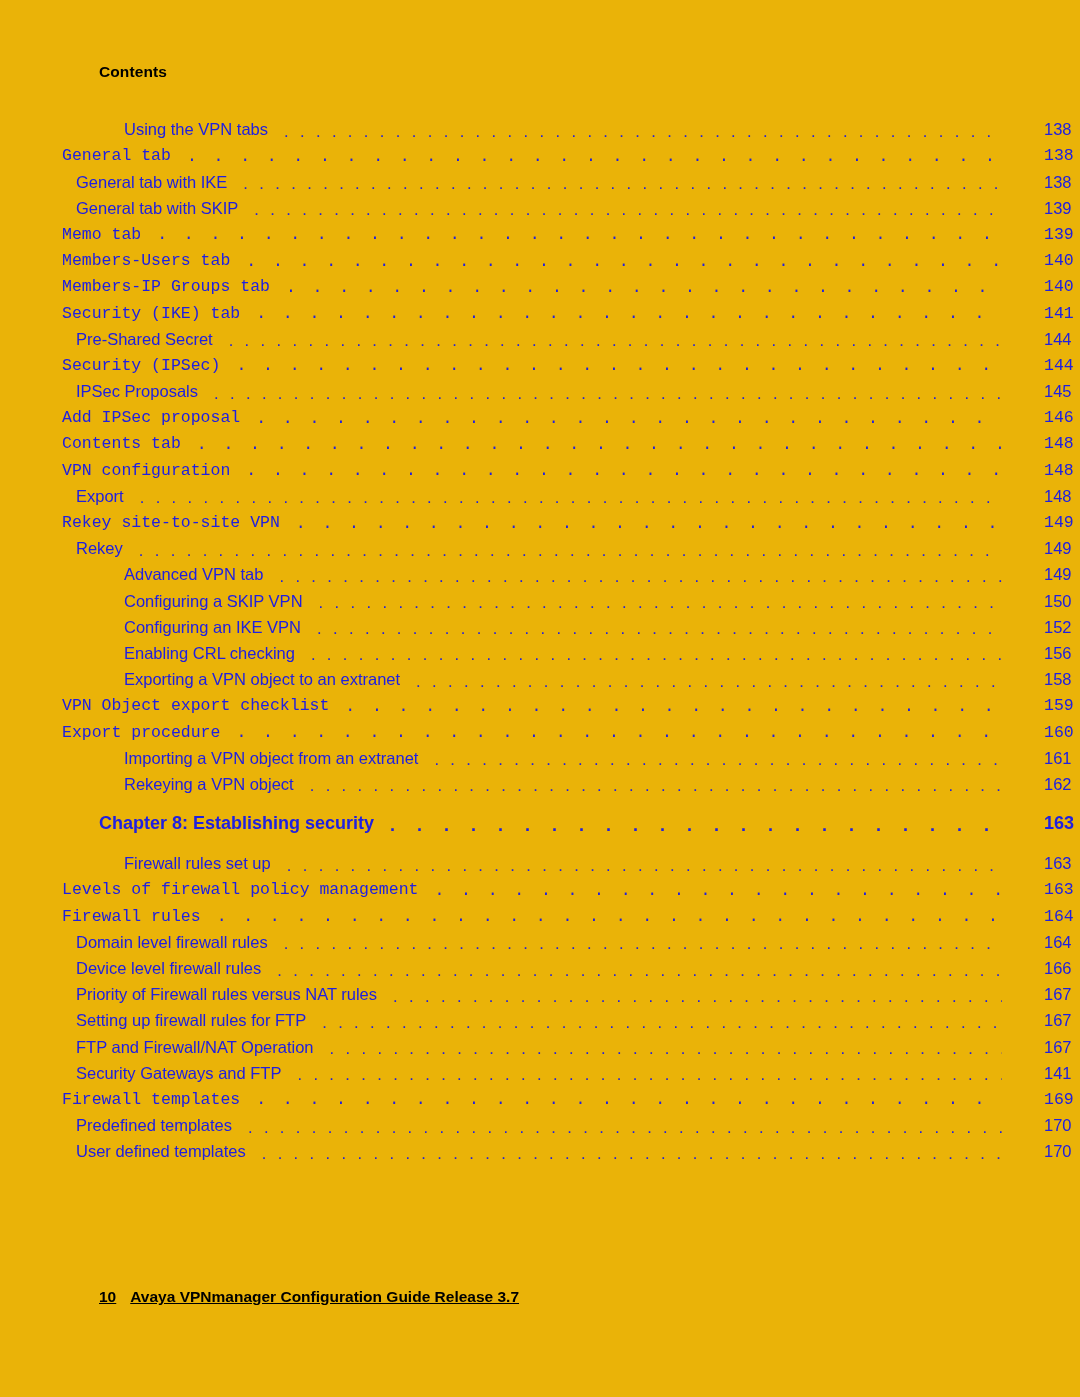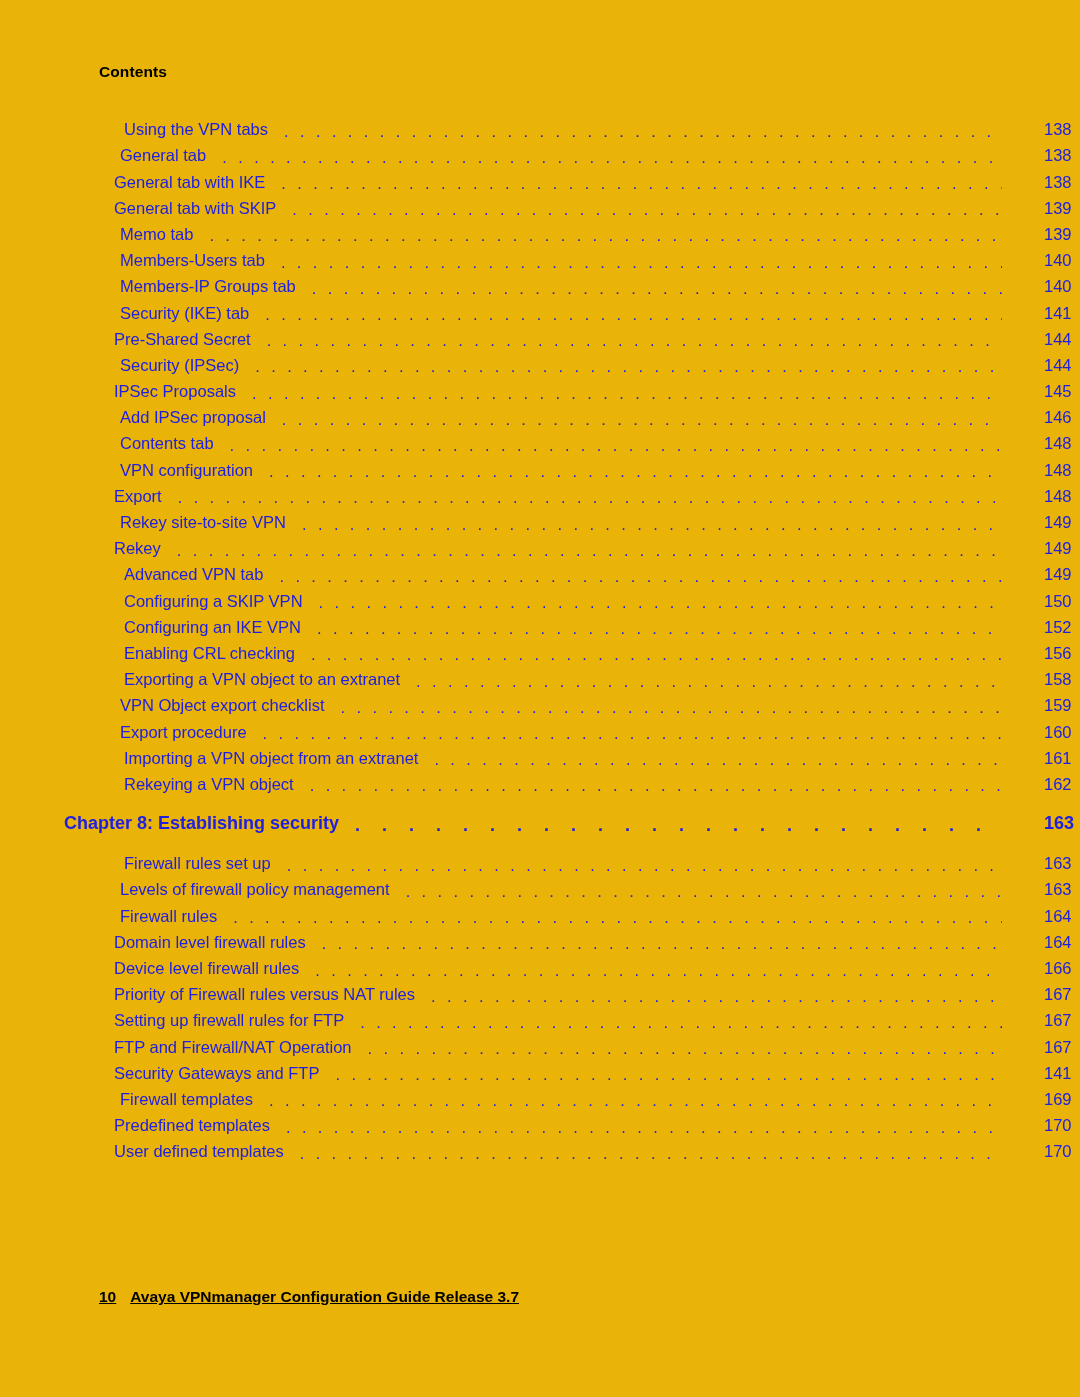--- a/index.html
+++ b/index.html
@@ -47,24 +47,24 @@
     display: flex;
     align-items: flex-end;
     height: 26.2px;
     color: #2020E0;
     font-size: 16.5px;
     white-space: nowrap;
     gap: 8px;
   }
 
   
-  .lvl-0 { padding-left: 64px; }
+  .lvl-0 { padding-left: 99px; }
   .lvl-1 { padding-left: 124px; }
-  .lvl-2 { padding-left: 120px; }
-  .lvl-3 { padding-left: 114px; }
+  .lvl-2 { padding-left: 62px; font-family: Liberation Mono, monospace; }
+  .lvl-3 { padding-left: 76px; }
 
   .entry-title {
     flex: 0 0 auto;
   }
 
   
   .leader {
     flex: 1 1 auto;
     overflow: hidden;
     margin: 0 6px 0 8px;

